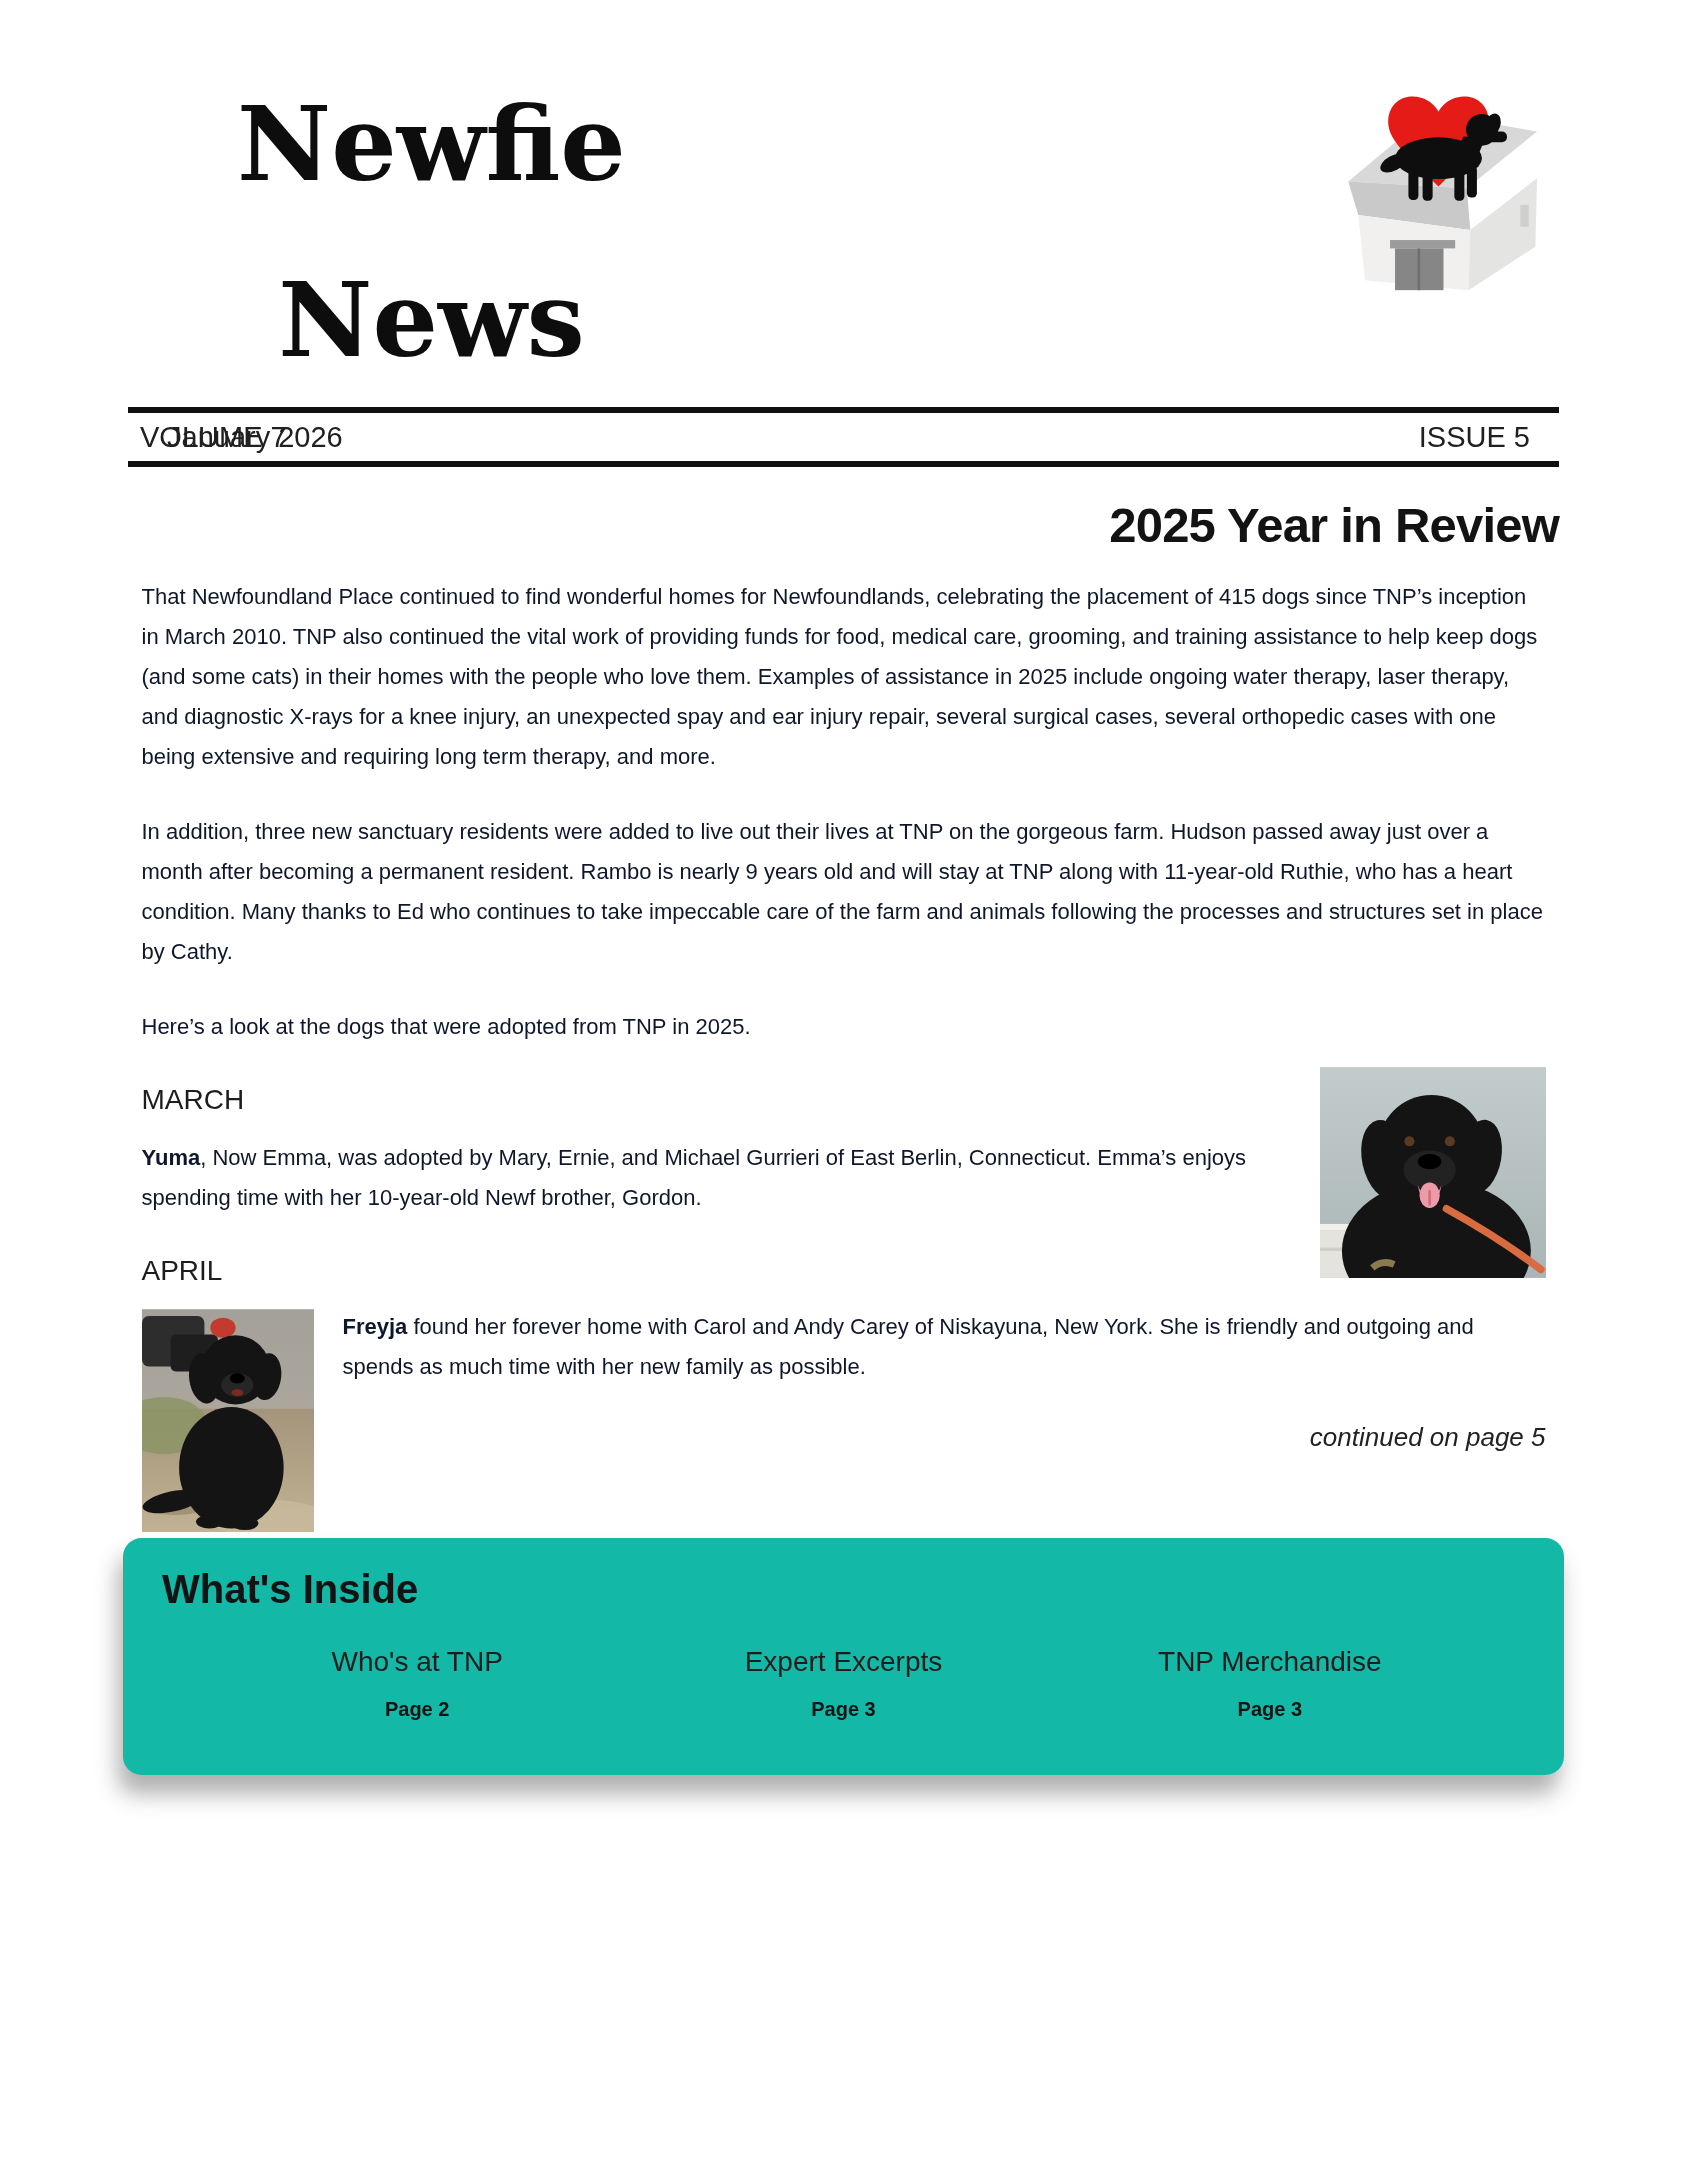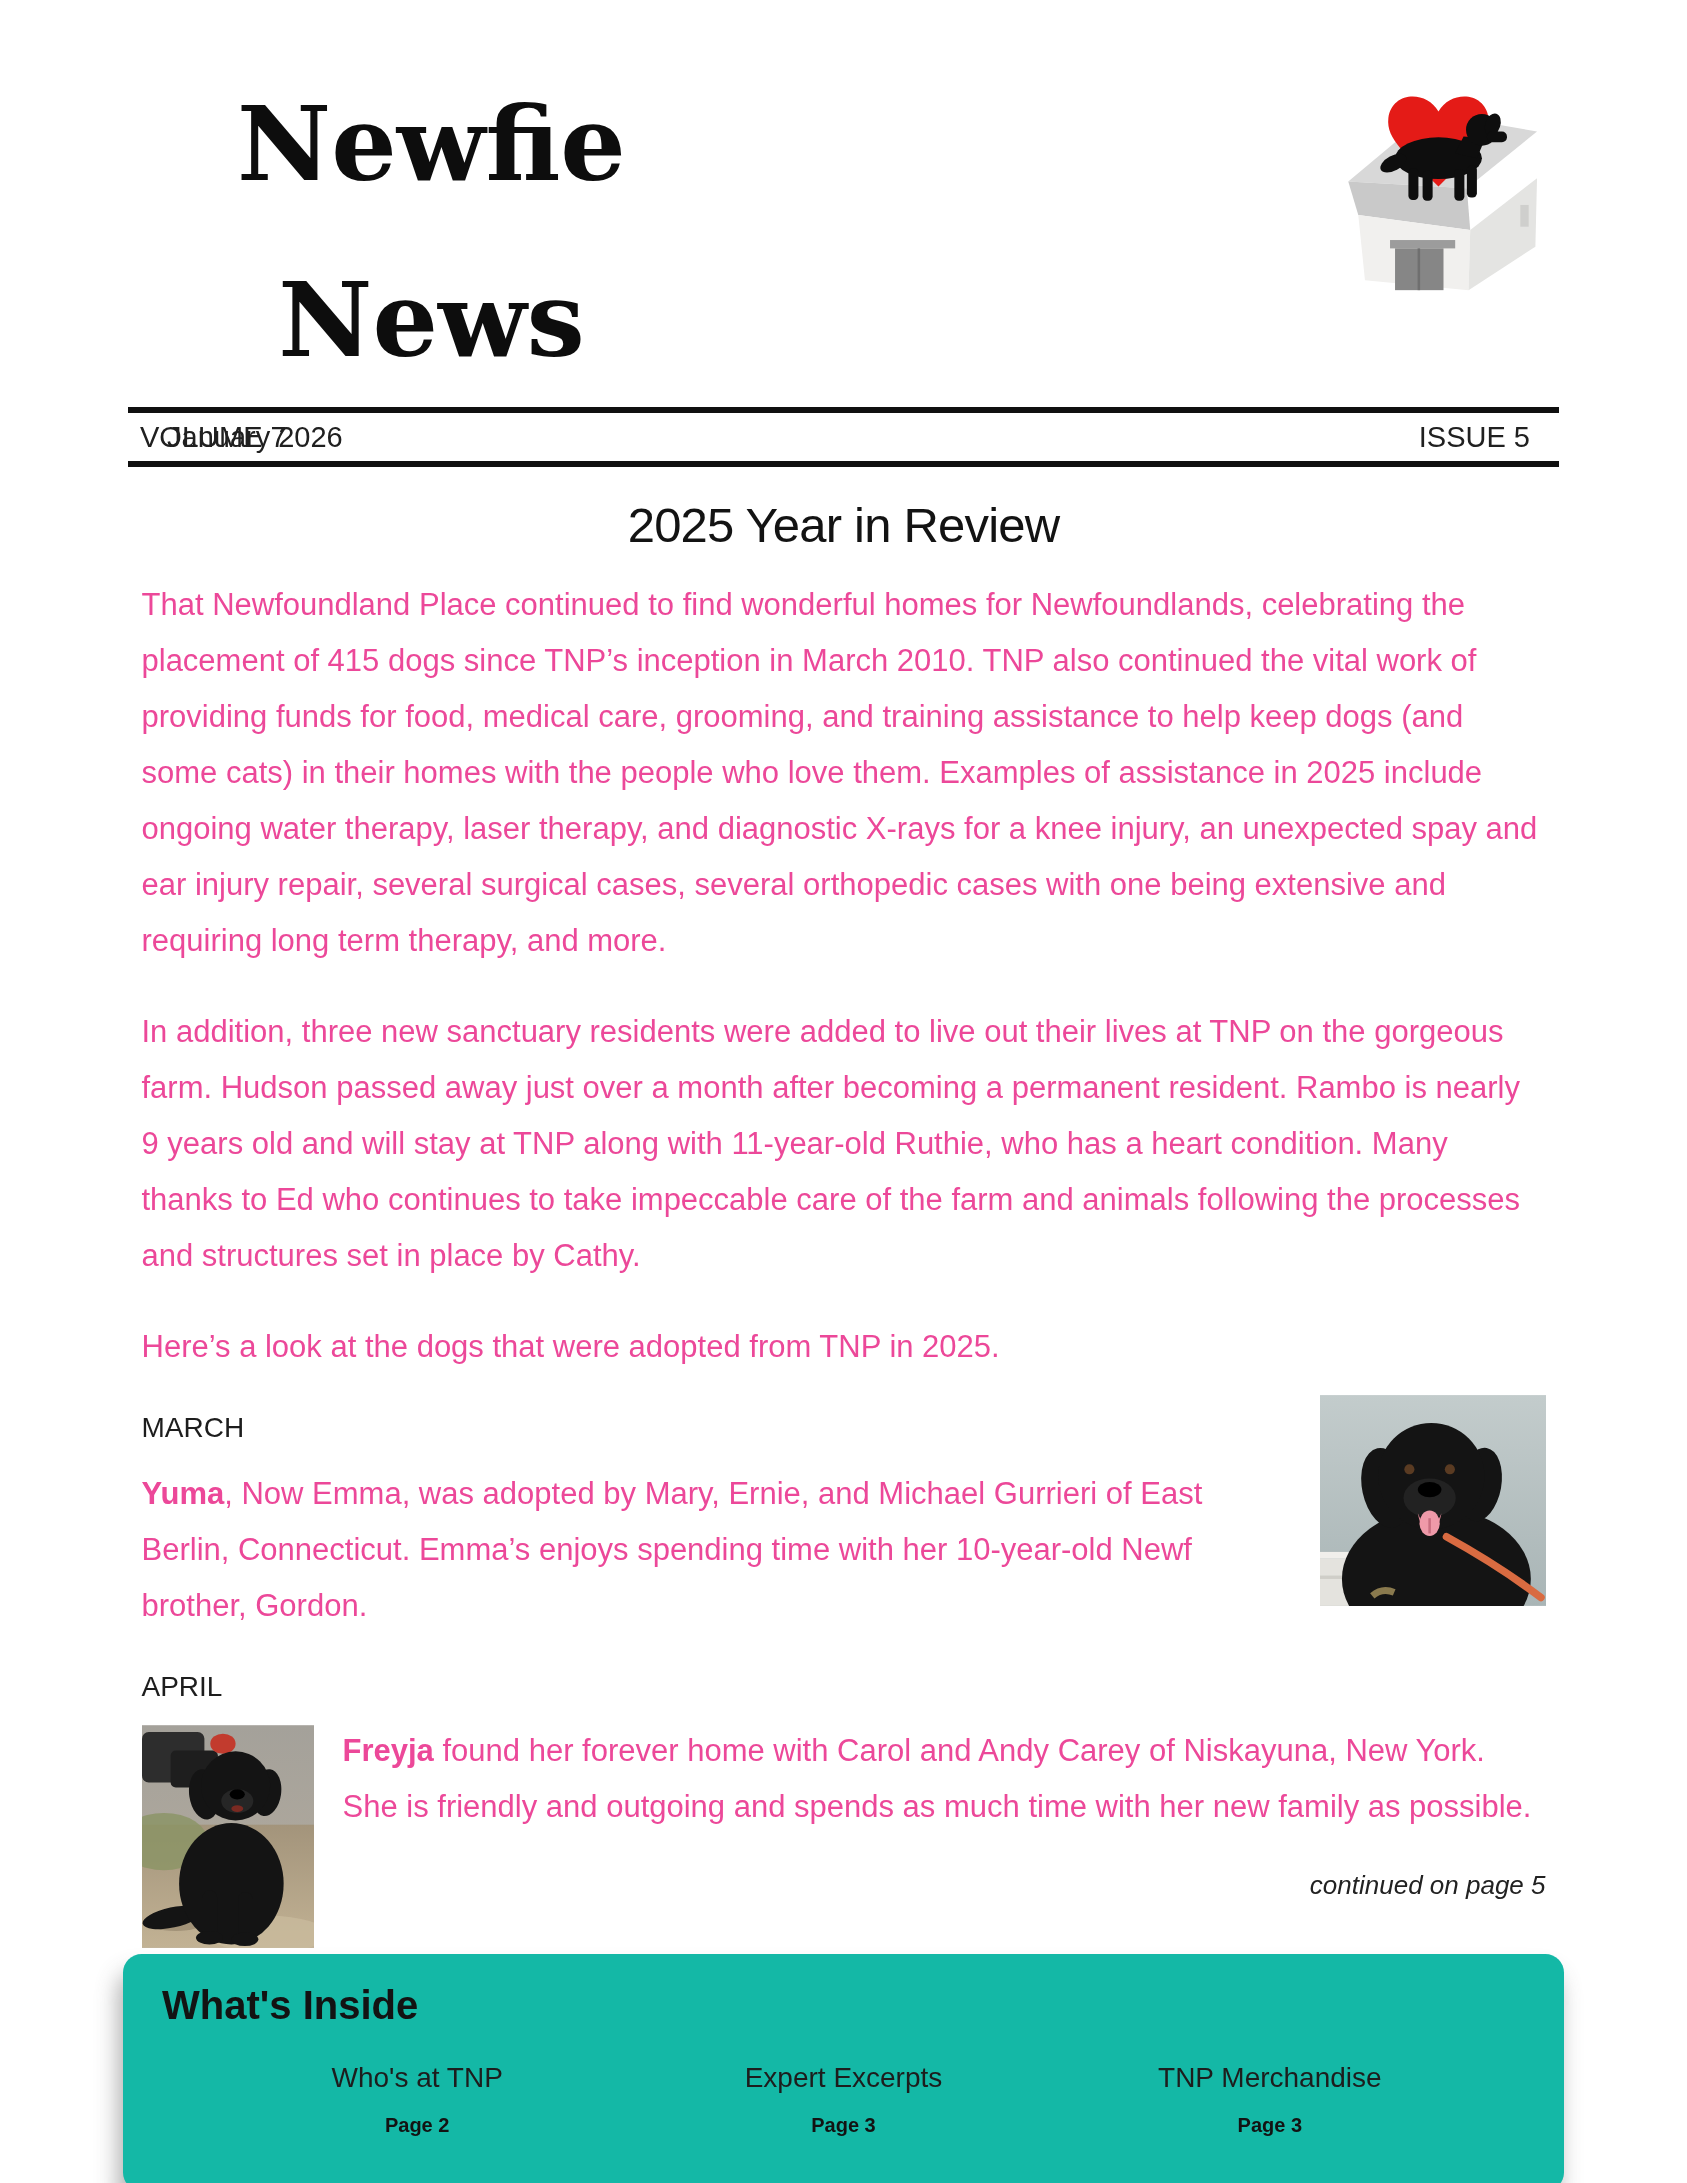--- a/index.html
+++ b/index.html
@@ -43,24 +43,24 @@
     position:relative; margin-top:3.4px;
     border-top:6.7px solid #101010; border-bottom:6.7px solid #101010;
     height:60px; display:flex; align-items:center;
     font-size:29px; color:#202020;
   }
   .issue-date { padding-left:39px; }
   .issue-volume { position:absolute; left:12px; right:0; }
   .issue-number { margin-left:auto; padding-right:29px; }
 
   
-  .article-title { text-align:center; font-size:49px; font-weight:normal; color:#131313;
+  .article-title { text-align:right; font-size:49px; font-weight:bold; color:#131313;
                    margin:30px 0 23.6px; letter-spacing:-0.8px; }
   .body-copy { padding:0 13.5px; }
-  .body-copy p { font-size:31px; line-height:56px; margin-bottom:35px; color:#ec4899; }
+  .body-copy p { font-size:22px; line-height:40px; margin-bottom:35px; color:#0f172a; }
   .section-label { font-size:28px; margin-top:37px; color:#1d1d1d; }
   .dog-para { font-size:31px; line-height:40px; margin-top:22px; color:#1d1d1d; }
   .dog-para strong { font-weight:bold;text-align:center; }
 
   .march-wrap { margin-top:37px; }
   .march-wrap .section-label { margin-top:0; }
   .photo-yuma { float:right; width:226px; height:211px; margin:-17px 0 6.7px 23.6px; display:block; }
   .april-wrap { margin-top:20px; }
   .photo-freyja { float:left; width:172px; height:223px; margin:1.7px 29px 6.7px 0; display:block; }
 

